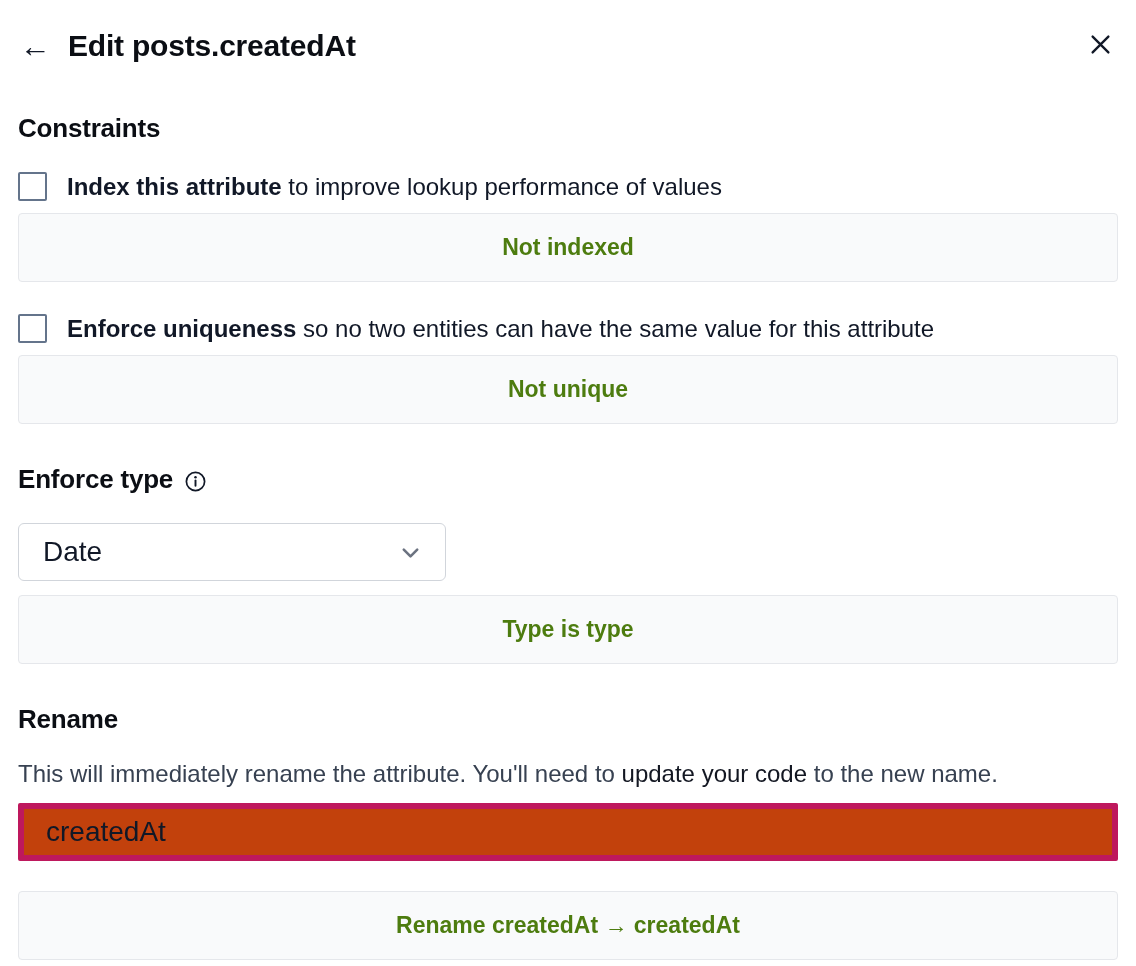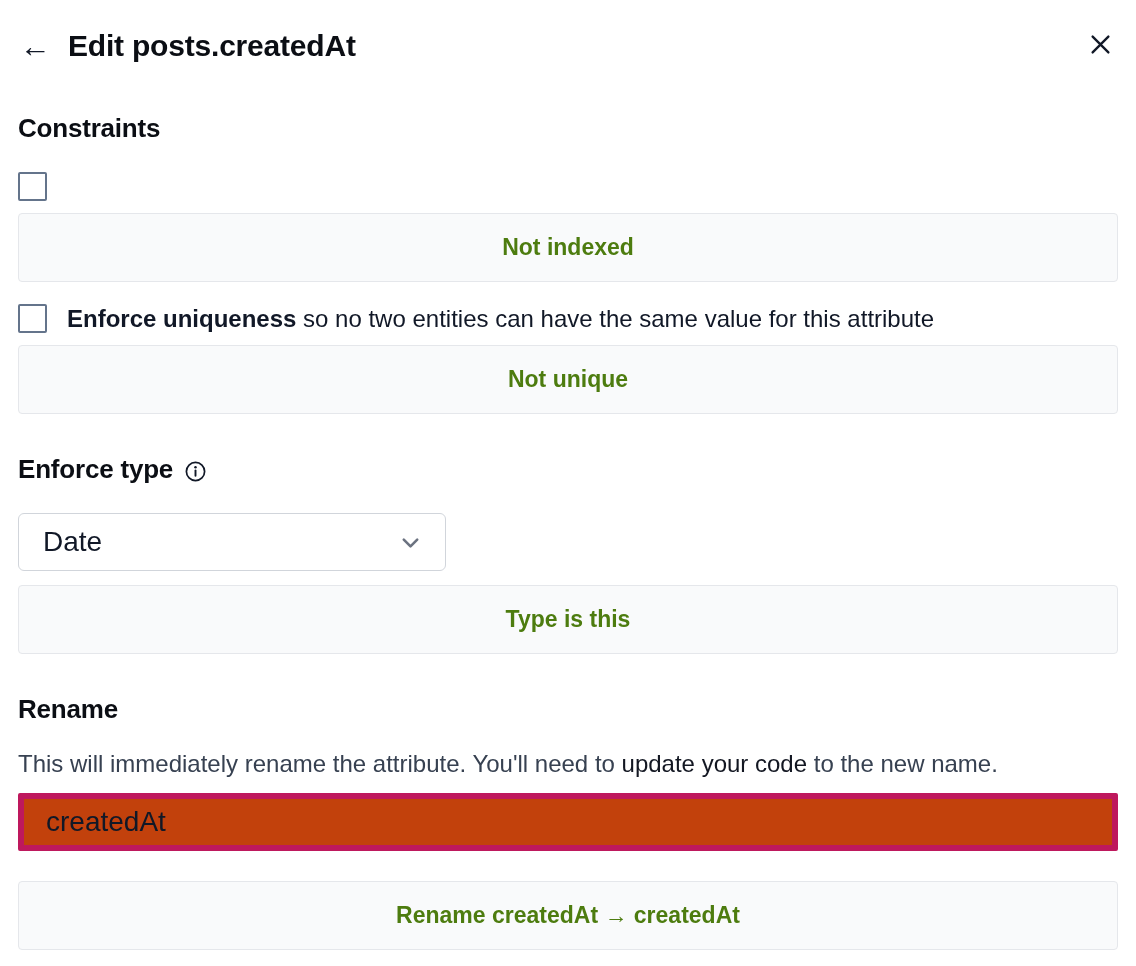--- a/index.html
+++ b/index.html
@@ -34,21 +34,21 @@
 
   
   .section-heading { font-size: 26px; font-weight: 700; color: #0b0e14; letter-spacing: -0.2px; }
   .h-constraints { margin-top: 41px; }
   .h-type-row { margin-top: 40px; display: flex; gap: 11px; }
   .h-rename { margin-top: 40px; }
 
   
   .check-row { display: flex; align-items: center; gap: 20px; }
   .row-index { margin-top: 28px; }
-  .row-unique { margin-top: 22px; }
+  .row-unique { margin-top: 32px; }
   .checkbox {
     width: 29px; height: 29px; flex: 0 0 29px;
     border: 2px solid #64748b; border-radius: 2px; background: #ffffff;
     cursor: pointer;
   }
   .check-label { font-size: 24px; color: #111827; cursor: pointer; }
   .check-label b { font-weight: 700; }
 
   
   .status-btn {
@@ -103,20 +103,23 @@
         </svg>
       </span>
     </button>
   </div>
 
   
   <div class="section-heading h-constraints">Constraints</div>
 
   <div class="check-row row-index">
     <span class="checkbox" role="checkbox" aria-checked="false"></span>
+    <span class="check-label">
+      <b>Index this attribute</b><span> to improve lookup performance of values</span>
+    </span>
   </div>
   <button class="status-btn" disabled="">Not indexed</button>
 
   <div class="check-row row-unique">
     <span class="checkbox" role="checkbox" aria-checked="false"></span>
     <span class="check-label">
       <b>Enforce uniqueness</b><span> so no two entities can have the same value for this attribute</span>
     </span>
   </div>
   <button class="status-btn" disabled="">Not unique</button>
@@ -134,21 +137,21 @@
   </div>
 
   <div class="select">
     <span>Date</span>
     <span class="chev">
       <svg width="23" height="23" viewBox="0 0 24 24" fill="none" stroke="#6b7280" stroke-width="2.7" stroke-linecap="round" stroke-linejoin="round">
         <path d="M5 9l7 7 7-7"></path>
       </svg>
     </span>
   </div>
-  <button class="status-btn status-type" disabled="">Type is this</button>
+  <button class="status-btn status-type" disabled="">Type is type</button>
 
   
   <div class="section-heading h-rename">Rename</div>
   <p class="rename-desc"><span>This will immediately rename the attribute. You'll need to </span><b>update your code</b><span> to the new name.</span></p>
 
   <input class="rename-input" type="text" value="createdAt" style="">
 
   <button class="status-btn rename-action" disabled="">Rename createdAt → createdAt</button>
 
 </div>

